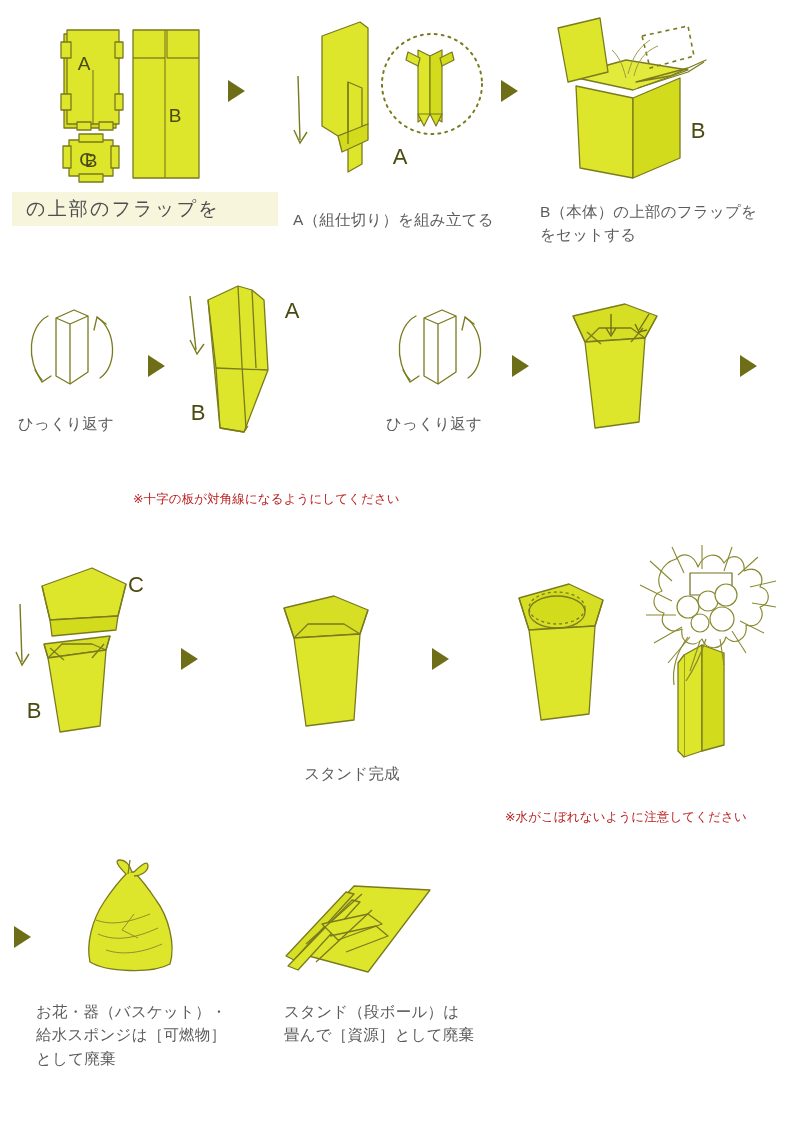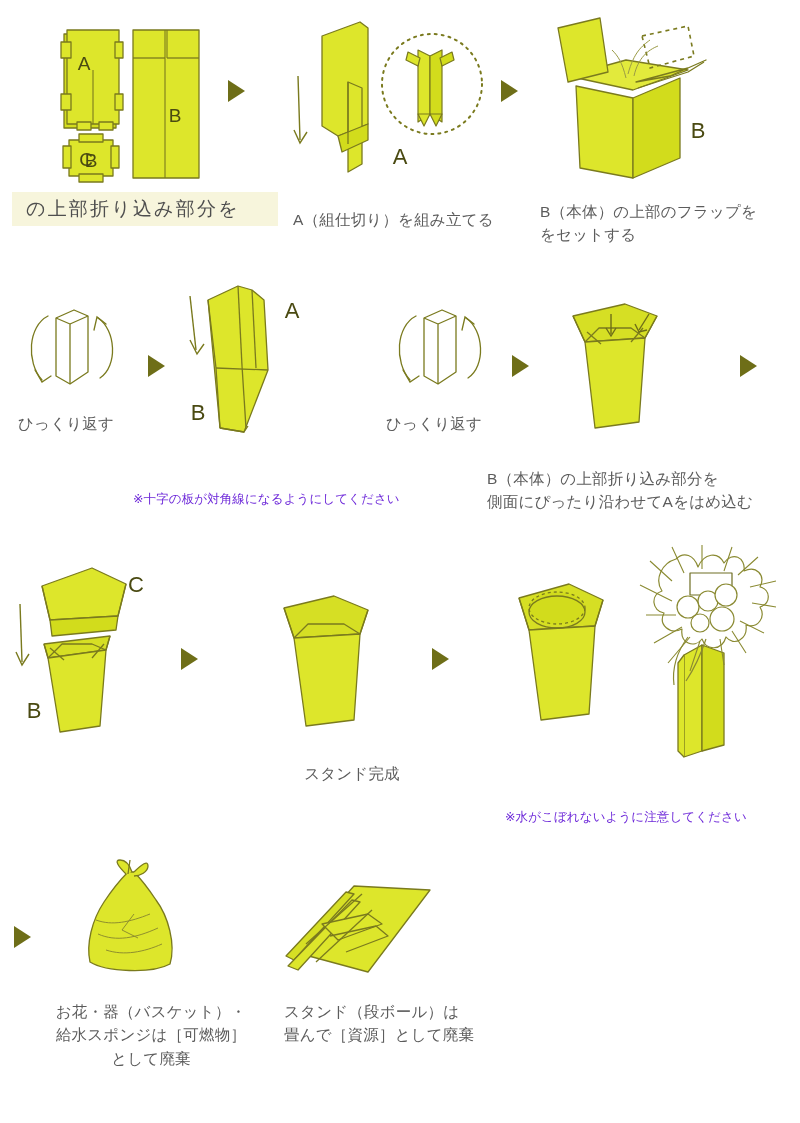--- a/index.html
+++ b/index.html
@@ -21,21 +21,21 @@
     font-size:15.5px;
     line-height:1.5;
     color:#5c5c5c;
     letter-spacing:.2px;
     white-space:pre-line;
   }
   .note{
     position:absolute;
     font-size:12.5px;
     line-height:1.45;
-    color:#6d28d9;
+    color:#b91c1c;
     letter-spacing:.1px;
     white-space:pre-line;
   }
   .title-band{
     position:absolute;
     background:#f7f5dc;
     display:flex;
     align-items:center;
     padding:0 14px;
     box-sizing:border-box;
@@ -148,21 +148,21 @@
       <g stroke="#9a9a45" stroke-width="1" fill="none">
         <path d="M90 58 C96 36, 104 30, 112 24"></path>
         <path d="M96 60 C100 42, 110 34, 120 30"></path>
         <path d="M88 62 C84 46, 80 40, 74 34"></path>
       </g>
       <text x="160" y="122" font-family="Liberation Sans, sans-serif" font-size="22" fill="#4a4a12" text-anchor="middle">B</text>
     </svg>
   </div>
 
   <div class="title-band" style="left:12px;top:192px;width:266px;height:34px;">
-    <span>の上部折り込み部分を</span>
+    <span>の上部のフラップを</span>
   </div>
 
   <div class="caption" style="left:293px;top:208px;width:240px;">A（組仕切り）を組み立てる</div>
 
   <div class="caption" style="left:540px;top:200px;width:250px;">B（本体）の上部のフラップを
 をセットする</div>
 
   <div class="fig" style="left:18px;top:300px;">
     <svg width="110" height="100" viewBox="0 0 110 100">
       <g stroke="#7a7a1e" stroke-width="1.3" fill="none" stroke-linejoin="round">
@@ -240,22 +240,20 @@
   </div>
 
   <div class="tri" style="left:740px;top:355px;"></div>
 
   <div class="caption" style="left:18px;top:412px;width:140px;">ひっくり返す</div>
 
   <div class="caption" style="left:386px;top:412px;width:140px;">ひっくり返す</div>
 
   <div class="note" style="left:133px;top:490px;width:340px;">※十字の板が対角線になるようにしてください</div>
 
-  <div class="caption" style="left:487px;top:467px;width:310px;">B（本体）の上部折り込み部分を
-側面にぴったり沿わせてAをはめ込む</div>
 
   <div class="fig" style="left:14px;top:558px;">
     <svg width="130" height="180" viewBox="0 0 130 180">
       <g stroke="#7a7a1e" stroke-width="1.3" stroke-linejoin="round">
 
         <path d="M28 28 L78 10 L112 26 L104 58 L36 62 Z" fill="#dde62b"></path>
         <path d="M36 62 L104 58 L102 72 L38 78 Z" fill="#d2dc1c"></path>
         <path d="M28 28 L36 62" fill="none"></path>
         <path d="M112 26 L104 58" fill="none"></path>
 
@@ -368,20 +366,20 @@
         <path d="M14 76 L74 12 L82 14 L22 80 Z" fill="#d6df24"></path>
         <path d="M16 86 L80 20 L88 22 L26 90 Z" fill="#dde62b"></path>
         <path d="M50 44 L96 34 L110 44 L66 60 Z" fill="#dde62b"></path>
         <path d="M58 56 L104 46 L116 56 L74 72" fill="none"></path>
         <path d="M34 64 L90 14" fill="none"></path>
         <path d="M44 82 L100 30" fill="none"></path>
       </g>
     </svg>
   </div>
 
-  <div class="caption" style="left:36px;top:1000px;width:230px;text-align:center;">お花・器（バスケット）・
+  <div class="caption" style="left:36px;top:1000px;width:230px;">お花・器（バスケット）・
 給水スポンジは［可燃物］
 として廃棄</div>
 
   <div class="caption" style="left:284px;top:1000px;width:250px;">スタンド（段ボール）は
 畳んで［資源］として廃棄</div>
 
 </div>
 
 </body></html>

